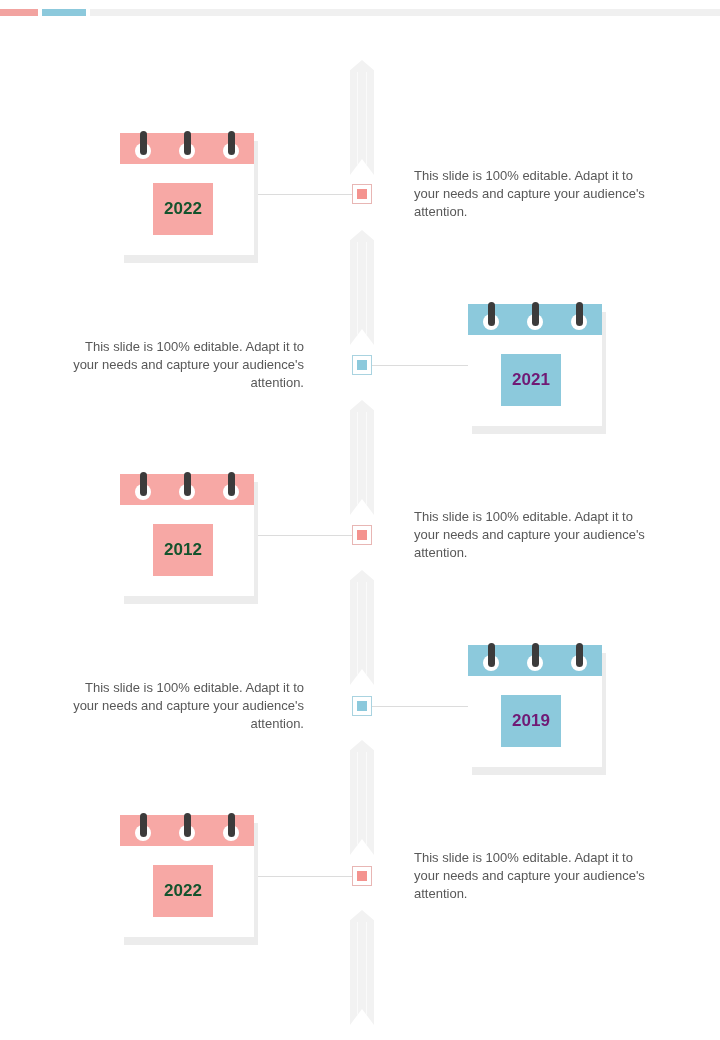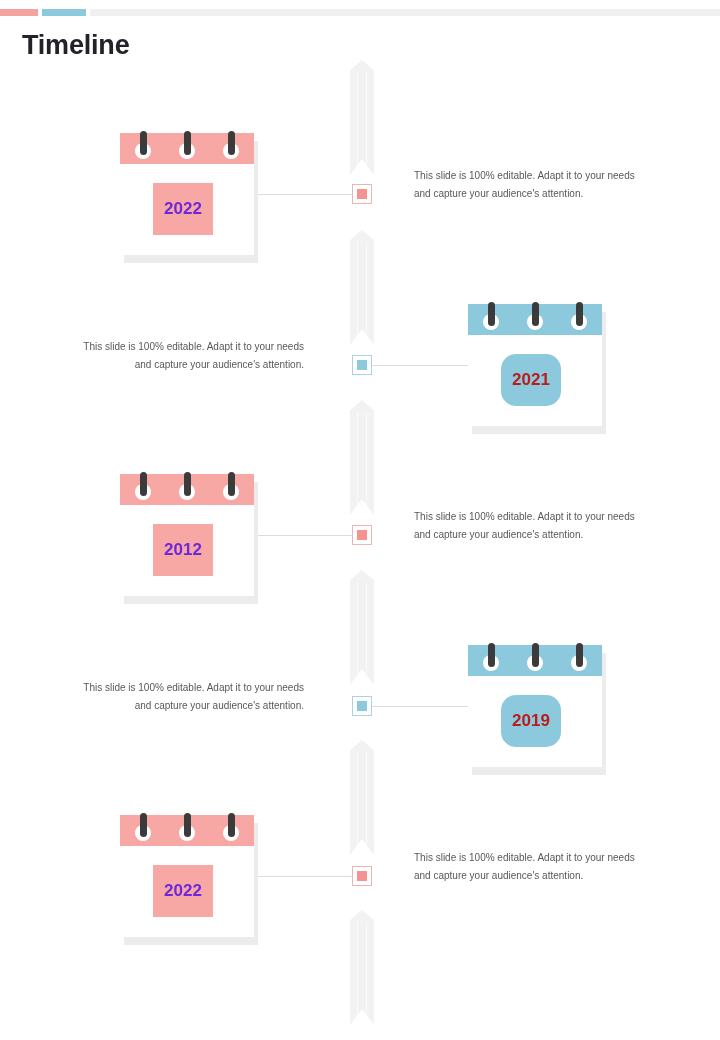--- a/index.html
+++ b/index.html
@@ -167,46 +167,45 @@
     left: 33px;
     top: 50px;
     width: 60px;
     height: 52px;
     background: #f7a8a5;
     display: flex;
     align-items: center;
     justify-content: center;
     font-size: 17px;
     font-weight: bold;
-    color: #6d28d9;
-  }
-  .calendar.blue .year-box { background: #8cc9dc; color: #b91c1c; border-radius: 15px; }
+    color: #14532d;
+  }
+  .calendar.blue .year-box { background: #8cc9dc; color: #701a75; }
 
   
   .desc {
     position: absolute;
     width: 236px;
-    font-size: 10px;
+    font-size: 13px;
     line-height: 18px;
     color: #585858;
   }
   .desc.right-align { text-align: right; }
 </style>
 </head>
 <body>
 
 <div class="slide">
 
   <div class="topbar">
     <span class="seg seg-pink"></span>
     <span class="seg seg-blue"></span>
     <span class="seg seg-gray"></span>
   </div>
 
-  <div class="page-title">Timeline</div>
 
   <div class="timeline-axis">
     <div class="ribbon" style="top:0px;   height:115px;"></div>
     <div class="ribbon" style="top:170px; height:115px;"></div>
     <div class="ribbon" style="top:340px; height:115px;"></div>
     <div class="ribbon" style="top:510px; height:115px;"></div>
     <div class="ribbon" style="top:680px; height:115px;"></div>
     <div class="ribbon" style="top:850px; height:115px;"></div>
   </div>
 

